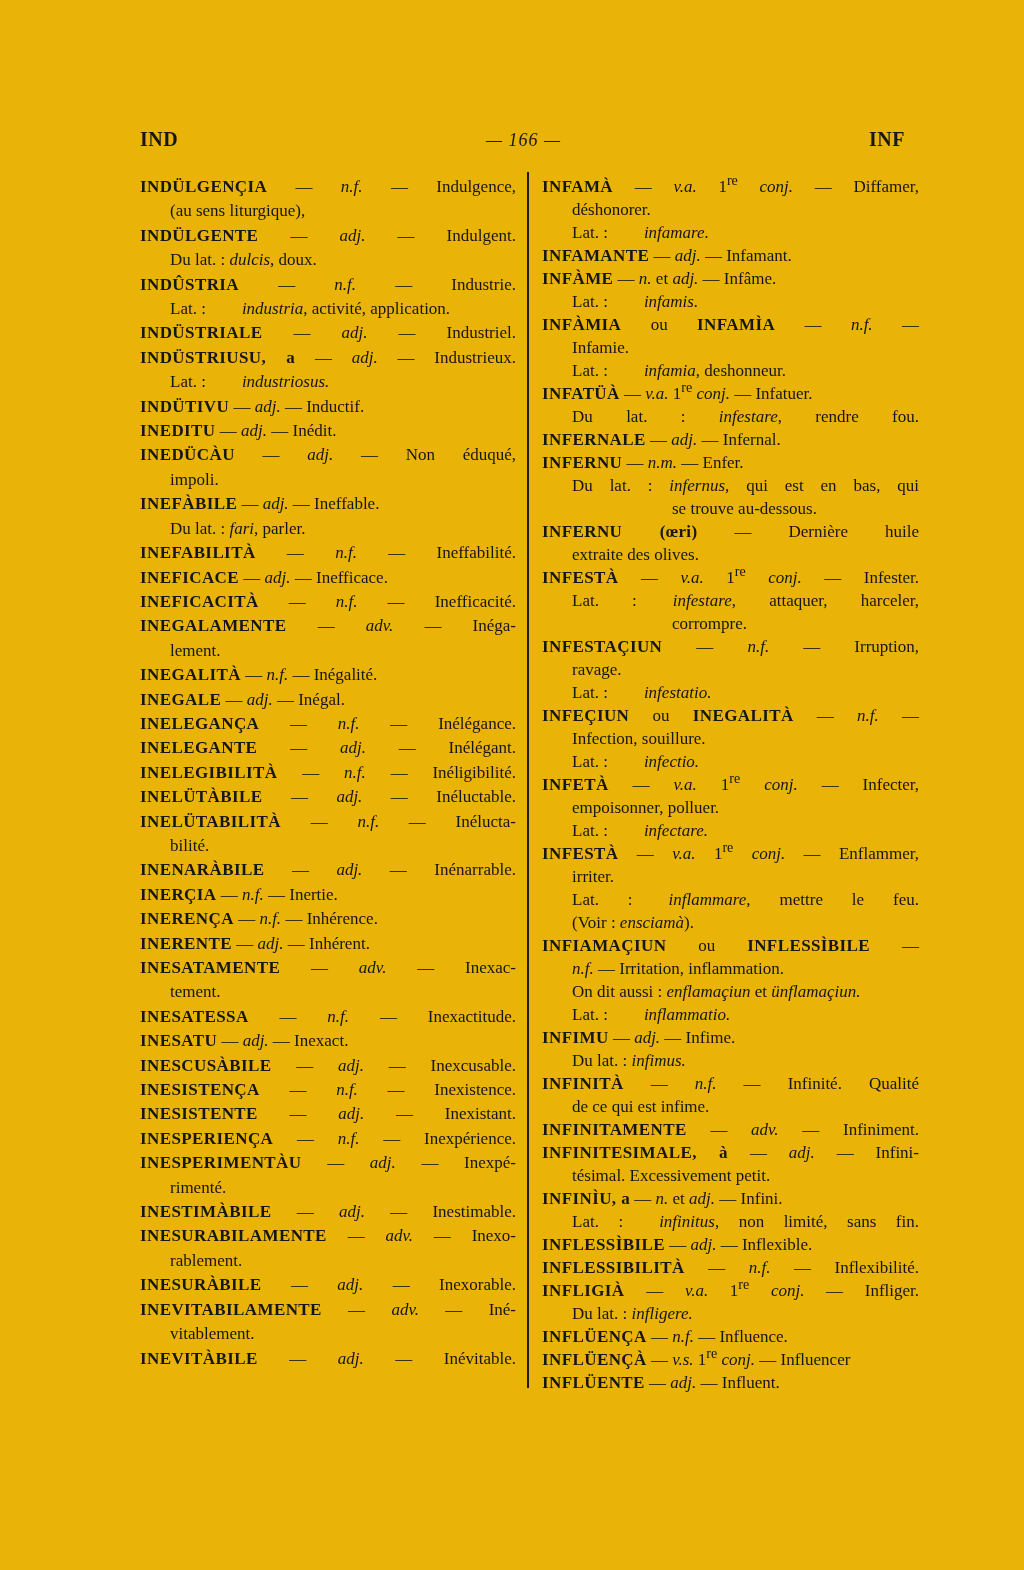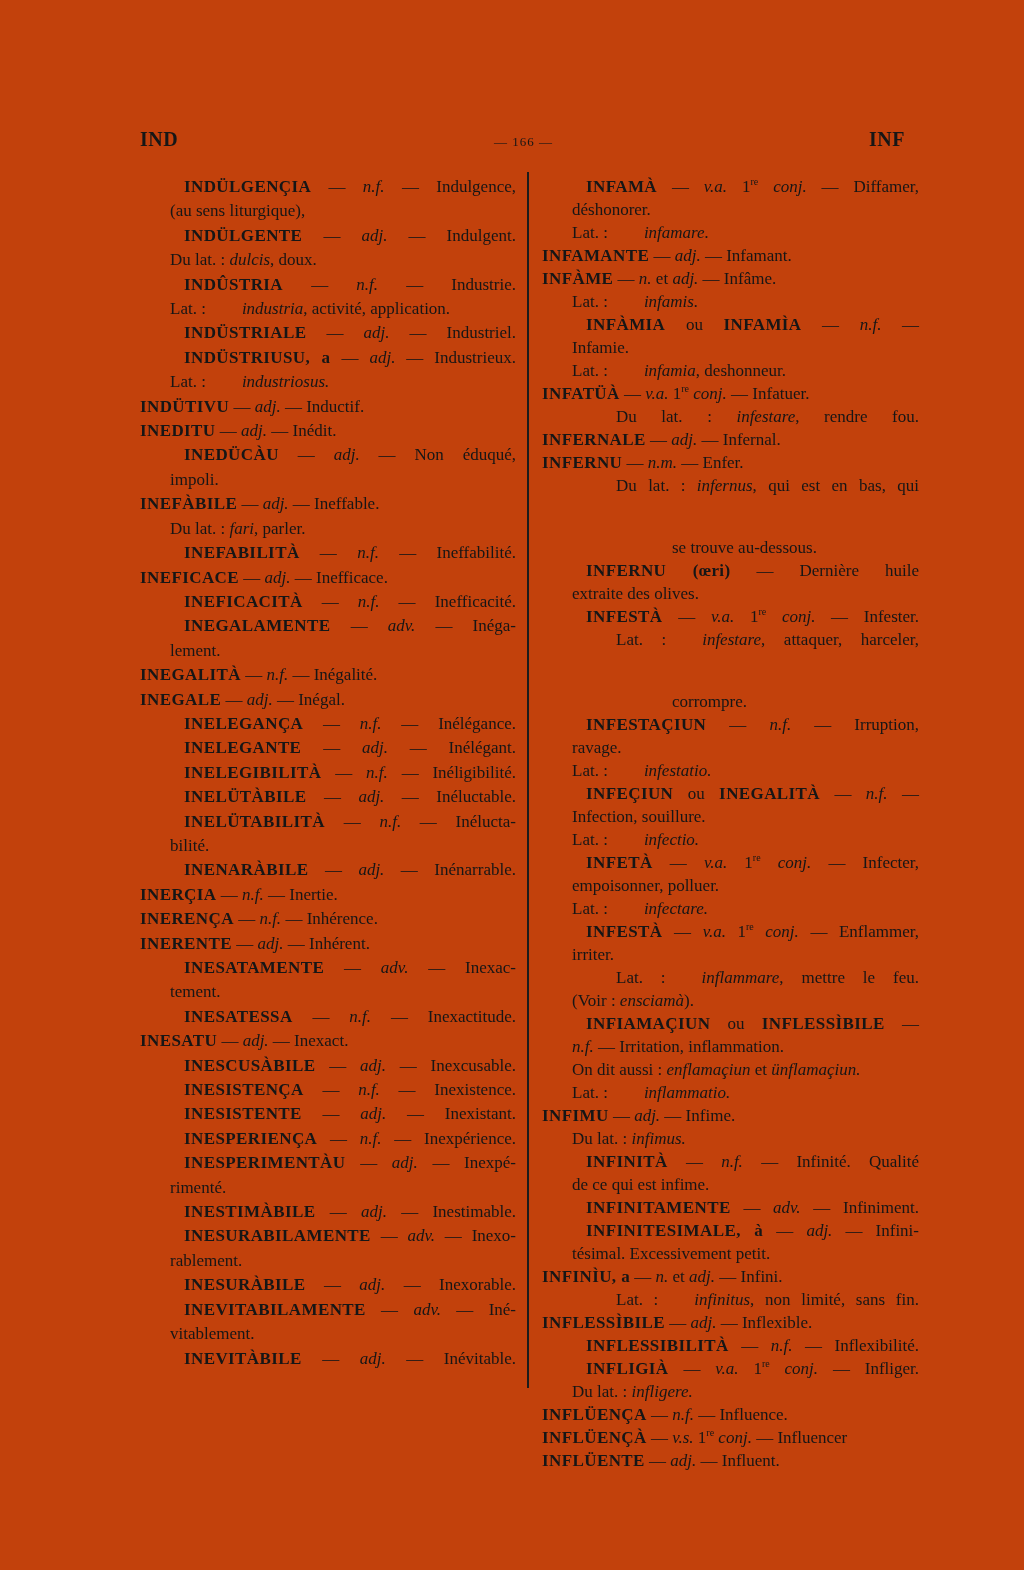--- a/index.html
+++ b/index.html
@@ -3,40 +3,41 @@
 <meta charset="utf-8">
 <style>
   html,body{margin:0;padding:0;}
   body{
     background:#e8e8e6;
     font-family:"Liberation Serif","DejaVu Serif",serif;
   }
   .page{
     position:relative;
     width:1024px;height:1570px;
-    background:#c2410c;
+    background:#eab308;
     color:#161616;
     overflow:hidden;
   }
   .page-header{
     position:absolute;
     left:140px;top:128px;
     width:765px;
     display:flex;
     justify-content:space-between;
     align-items:baseline;
   }
   .hdr-side{
     font-weight:bold;
     font-size:20px;
     letter-spacing:.5px;
   }
   .hdr-center{
-    font-size:13px;
+    font-size:18px;
     letter-spacing:1px;
+    font-style:italic;
   }
   .column-divider{
     position:absolute;
     left:527px;top:172px;
     width:2px;height:1216px;
     background:#1c1c1c;
   }
   .col{
     position:absolute;
     top:175px;
@@ -46,30 +47,29 @@
   .col-right{left:542px;width:377px;}
   .col-left .line{line-height:24.4px;}
   .col-right .line{line-height:23px;}
   .entry{margin:0;}
   .line{
     text-align:left;
     white-space:normal;
   }
   .line.ind0{padding-left:30px;text-indent:-30px;}
   .line.ind1{padding-left:30px;}
-  .line.ind2{padding-left:130px;margin-top:39px;}
+  .line.ind2{padding-left:130px;}
   .line.jst{
     text-align:justify;
     text-align-last:justify;
-    margin-left:44px;
   }
   .hw{font-weight:bold;letter-spacing:.4px;}
   .it{font-style:italic;}
   .sup{
-    font-size:10px;
+    font-size:14px;
     vertical-align:super;
     line-height:0;
   }
   .gap{display:inline-block;width:36px;}
 </style>
 </head>
 <body>
 
 <div class="page">
   <div class="page-header">

